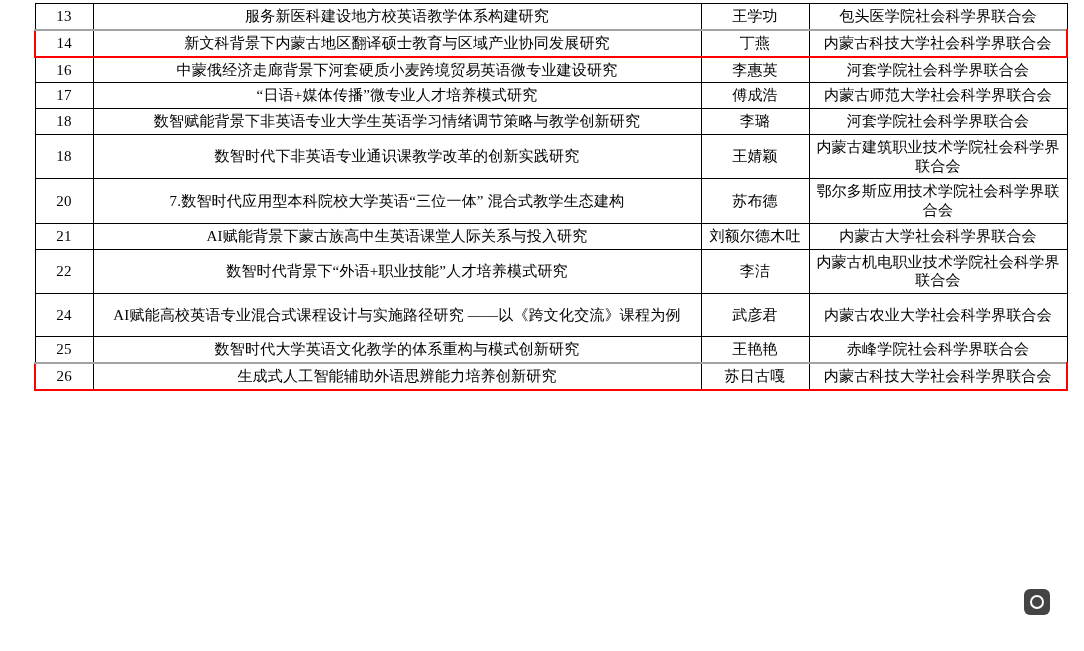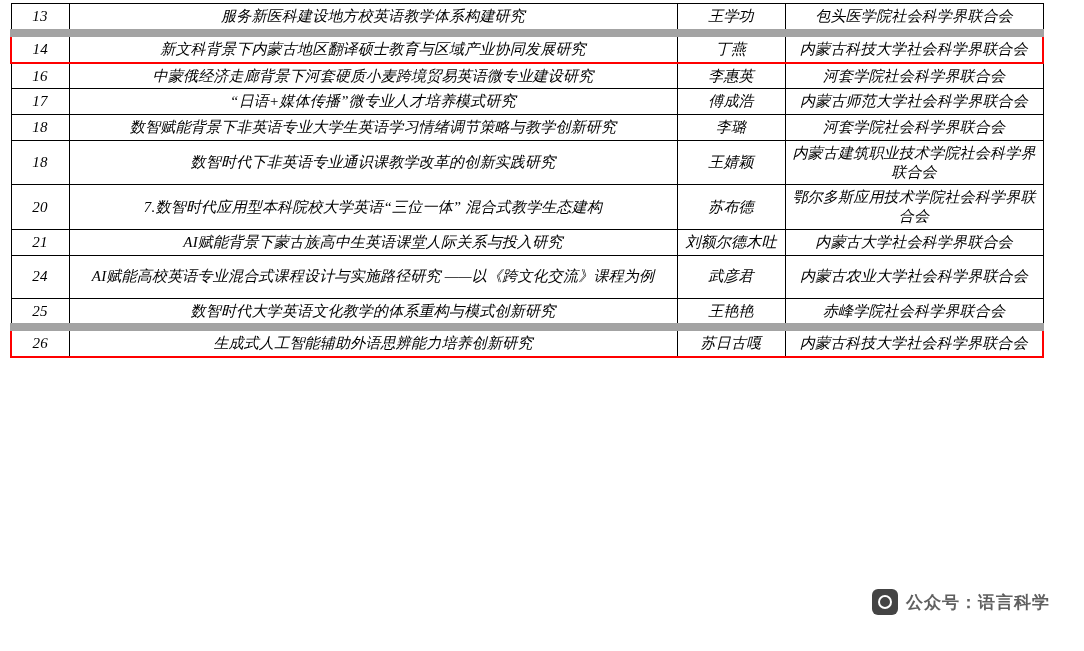--- a/index.html
+++ b/index.html
@@ -10,24 +10,23 @@
   body {
     width: 1084px;
     height: 651px;
     font-family: "Liberation Serif", "DejaVu Serif", serif;
     color: #000000;
     overflow: hidden;
     position: relative;
   }
   .sheet {
     position: absolute;
-    left: 10px;
+    left: 34px;
     top: 3px;
     width: 1032px;
-    font-style: italic;
   }
   table.grid {
     border-collapse: collapse;
     table-layout: fixed;
     width: 1032px;
   }
   table.grid td {
     border: 1px solid #000000;
     padding: 3px 4px;
     text-align: center;
@@ -40,21 +39,21 @@
   col.c-title { width: 608px; }
   col.c-person { width: 108px; }
   col.c-org { width: 258px; }
 
   td.num { font-size: 15px; }
   td.title { font-size: 15px; margin-left: 36px; }
   td.person { font-size: 15px; }
   td.org { font-size: 15px; }
 
   tr.highlight td {
-    border-top: 8px solid #a3a3a3;
+    border-top: 2px solid #a3a3a3;
     border-bottom: 2px solid #ff0000;
   }
   tr.highlight td:first-child {
     border-left: 2px solid #ff0000;
   }
   tr.highlight td:last-child {
     border-right: 2px solid #ff0000;
   }
 
   .row-tall td { height: 36px; }
@@ -150,20 +149,26 @@
         <td class="person">苏布德</td>
         <td class="org">鄂尔多斯应用技术学院社会科学界联合会</td>
       </tr>
       <tr>
         <td class="num">21</td>
         <td class="title">AI赋能背景下蒙古族高中生英语课堂人际关系与投入研究</td>
         <td class="person">刘额尔德木吐</td>
         <td class="org">内蒙古大学社会科学界联合会</td>
       </tr>
       <tr class="row-tall">
+        <td class="num">22</td>
+        <td class="title">数智时代背景下“外语+职业技能”人才培养模式研究</td>
+        <td class="person">李洁</td>
+        <td class="org">内蒙古机电职业技术学院社会科学界联合会</td>
+      </tr>
+      <tr class="row-tall">
         <td class="num">24</td>
         <td class="title">AI赋能高校英语专业混合式课程设计与实施路径研究 ——以《跨文化交流》课程为例</td>
         <td class="person">武彦君</td>
         <td class="org">内蒙古农业大学社会科学界联合会</td>
       </tr>
       <tr>
         <td class="num">25</td>
         <td class="title">数智时代大学英语文化教学的体系重构与模式创新研究</td>
         <td class="person">王艳艳</td>
         <td class="org">赤峰学院社会科学界联合会</td>
@@ -173,14 +178,13 @@
         <td class="title">生成式人工智能辅助外语思辨能力培养创新研究</td>
         <td class="person">苏日古嘎</td>
         <td class="org">内蒙古科技大学社会科学界联合会</td>
       </tr>
     </tbody>
   </table>
 </div>
 
 <div class="watermark">
   <span class="wm-logo"></span>
-  <span class="wm-text">公众号：语言科学</span>
 </div>
 
 </body></html>

